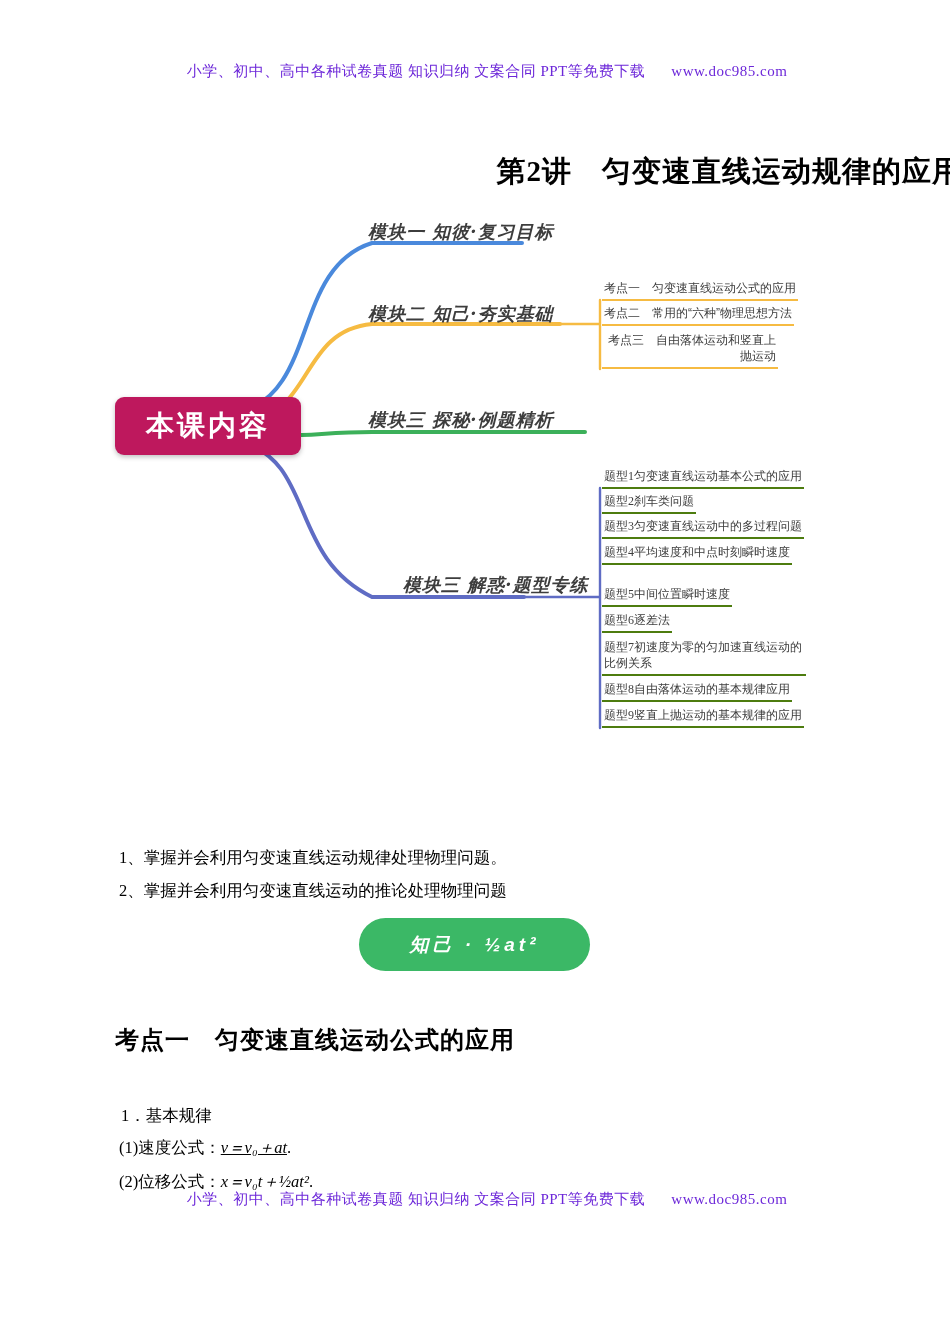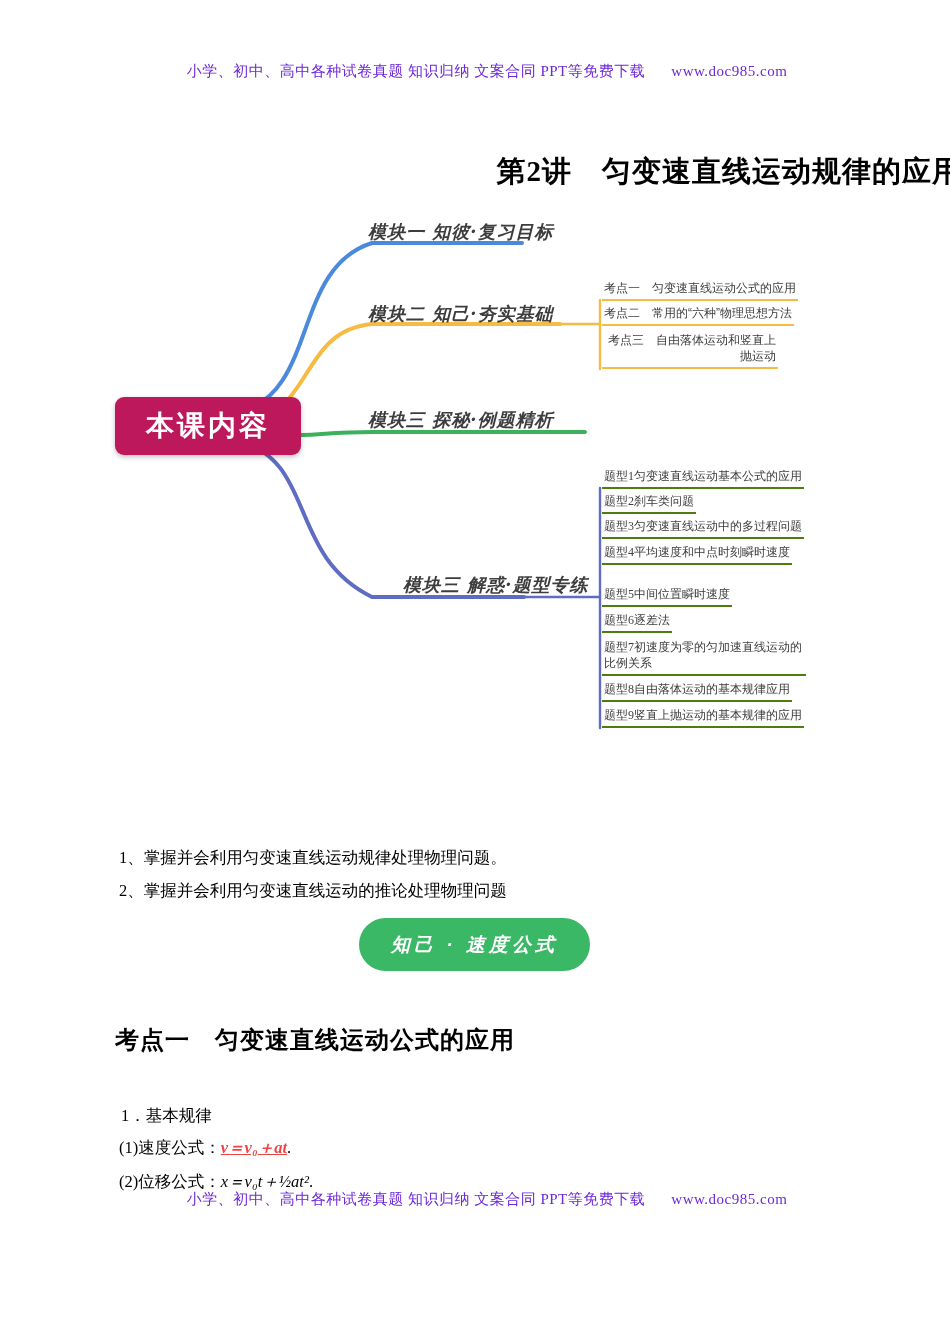--- a/index.html
+++ b/index.html
@@ -57,21 +57,21 @@
   .goal-2 { top:876px; }
   .kd-heading {
     position:absolute; left:115px; top:1024px; margin:0;
     font-size:24px; font-weight:bold; letter-spacing:1px;
     font-family:"Liberation Sans", sans-serif;
   }
   .kd-sub { top:1101px; left:117px; }
   .f-line-1 { top:1133px; }
   .f-line-2 { top:1167px; }
   .red-formula {
-    color:#ef4444; font-weight:bold; font-style:italic;
+    color:#000000; font-weight:normal; font-style:italic;
     text-decoration:underline;
   }
   .black-formula { font-style:italic; }
 </style>
 </head>
 <body>
 
 <div class="page">
 
   <div class="header">
@@ -113,21 +113,21 @@
   <div class="mm-child purple nowrap" style="top:586px;">题型5中间位置瞬时速度</div>
   <div class="mm-child purple nowrap" style="top:612px;">题型6逐差法</div>
   <div class="mm-child purple" style="top:639px; max-width:204px;">题型7初速度为零的匀加速直线运动的比例关系</div>
   <div class="mm-child purple nowrap" style="top:681px;">题型8自由落体运动的基本规律应用</div>
   <div class="mm-child purple nowrap" style="top:707px;">题型9竖直上抛运动的基本规律的应用</div>
 
 
   <p class="body-text goal-1">1、掌握并会利用匀变速直线运动规律处理物理问题。</p>
   <p class="body-text goal-2">2、掌握并会利用匀变速直线运动的推论处理物理问题</p>
 
-  <div class="pill green">知己 · 速度公式</div>
+  <div class="pill green">知己 · ½at²</div>
 
   <h2 class="kd-heading">考点一　匀变速直线运动公式的应用</h2>
 
   <p class="body-text kd-sub">1．基本规律</p>
 
   <p class="body-text f-line-1">
     <span>(1)速度公式：</span><span class="red-formula">v＝v₀＋at</span><span>.</span>
   </p>
 
   <p class="body-text f-line-2">

